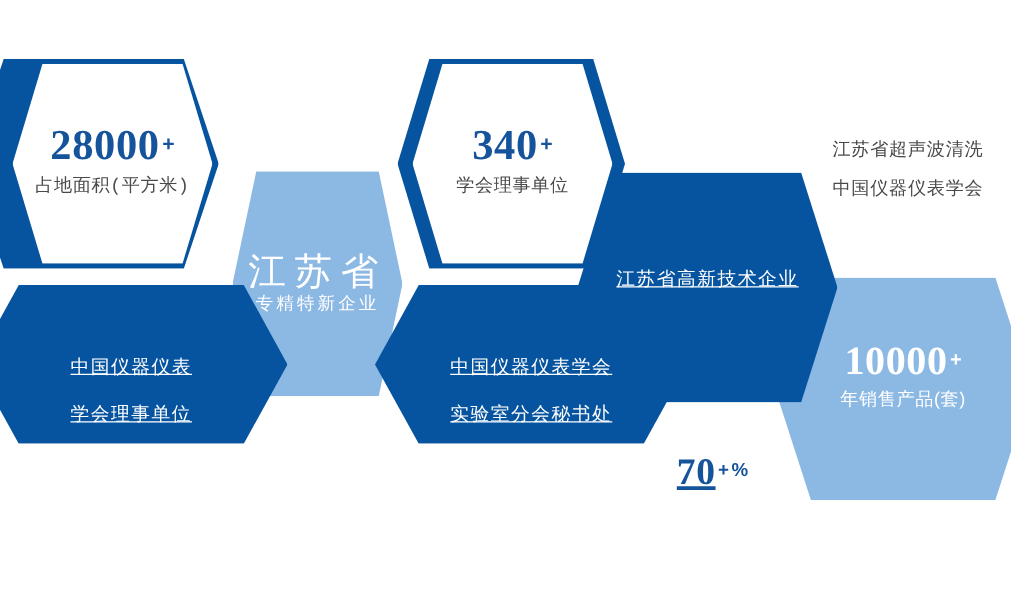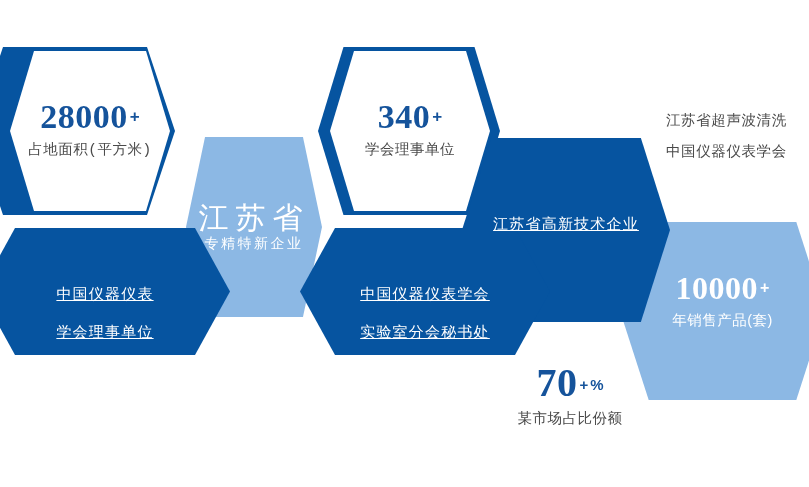--- a/index.html
+++ b/index.html
@@ -141,17 +141,16 @@
     <div>中国仪器仪表学会</div>
     <div>实验室分会秘书处</div>
   </div>
 
   <div class="stat" style="left:620px; top:272px; width:205px; z-index:6;">
     <span class="num num-white" style="font-size:32px;">10000</span><span class="sup num-white" style="font-size:16px;">+</span>
     <span class="cap cap-white">年销售产品(套)</span>
   </div>
 
   <div class="stat" style="left:480px; top:363px; width:180px; z-index:6;">
-    <span class="num num-blue" style="font-size:40px;">70</span><span class="sup num-blue" style="font-size:15px;">+</span><span class="sup num-blue" style="font-size:15px;">%</span>
-    <span class="cap cap-gray">某市场占比份额</span>
+    <span class="num num-blue" style="font-size:30px;text-decoration:underline;">70</span><span class="sup num-blue" style="font-size:15px;">+</span><span class="sup num-blue" style="font-size:15px;">%</span>
   </div>
 
 </div>
 
 </body></html>

